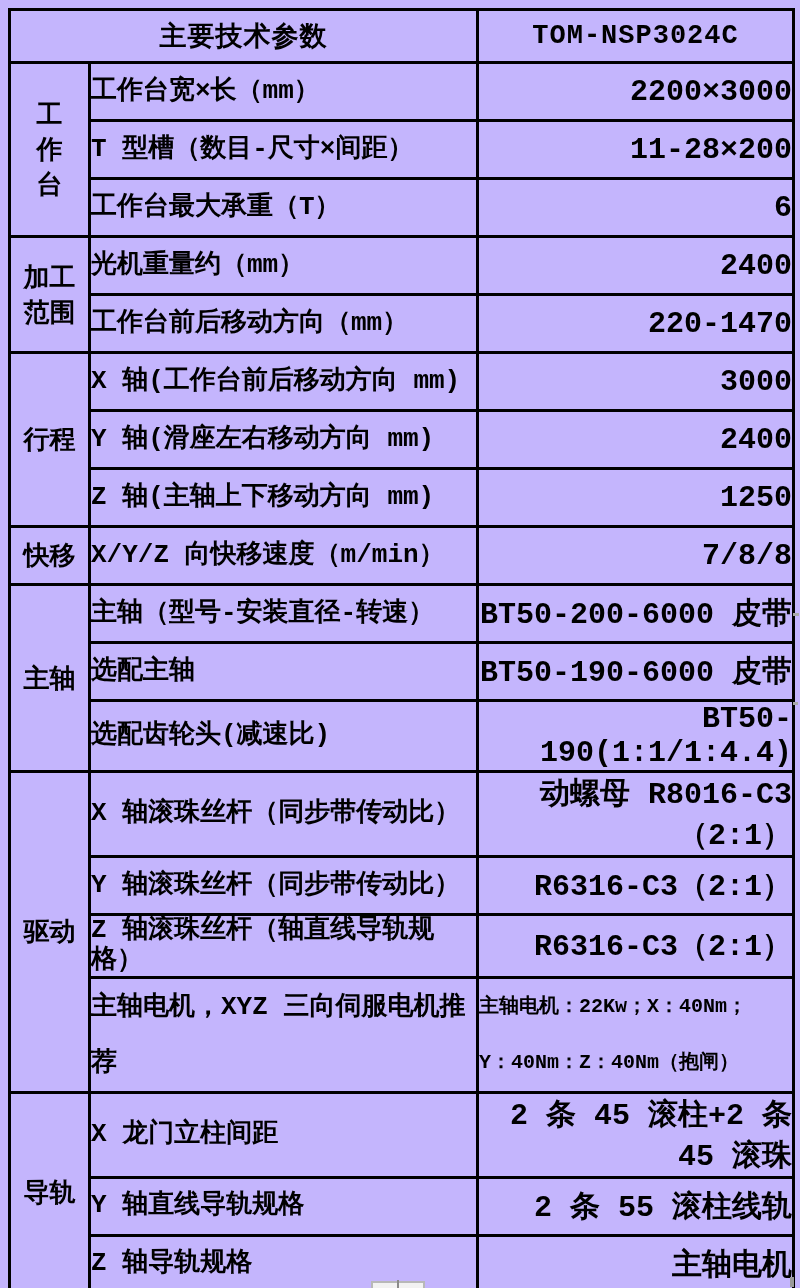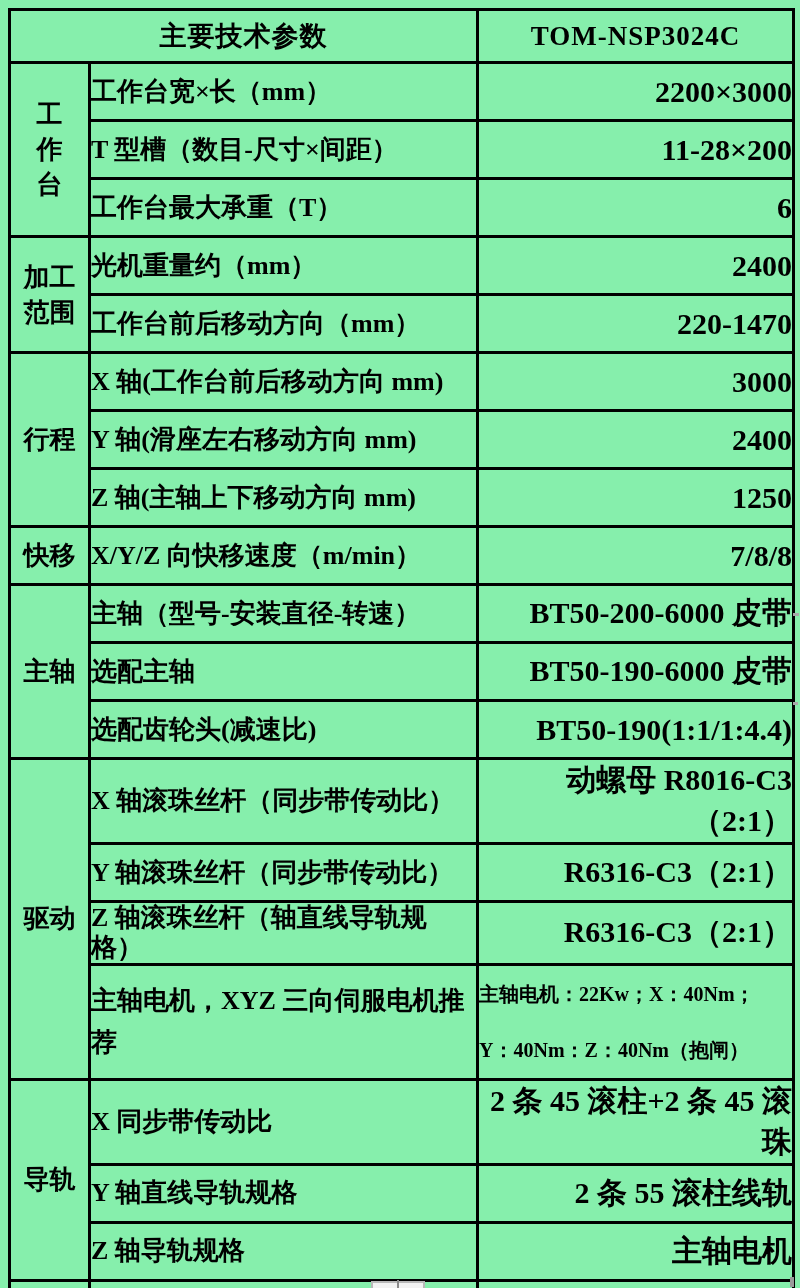--- a/index.html
+++ b/index.html
@@ -1,38 +1,38 @@
 <!DOCTYPE html>
 <html><head>
 <meta charset="utf-8">
 <style>
   html,body{margin:0;padding:0;}
   body{
     width:800px;height:1288px;background:#ffffff;color:#000;
     font-family:"Liberation Serif","DejaVu Serif",serif;font-weight:bold;
     position:relative;overflow:hidden;
   }
-  .sheet{position:absolute;inset:0;background:#86efac;}
+  .sheet{position:absolute;inset:0;background:#c4b5fd;font-family:Liberation Mono, monospace;}
   table.spec{
     position:absolute;left:8px;top:8px;width:784px;
     border-collapse:collapse;table-layout:fixed;
   }
   table.spec td{
     border:3px solid #000;vertical-align:middle;
     overflow:hidden;padding:0;
   }
   tr.r{height:58px;}
   tr.r-hdr{height:53px;}
   tr.r-tall{height:113px;}
   td.hdr{ text-align:center;font-size:27px;letter-spacing:1px; }
   td.grp{ text-align:center;font-size:26px; }
   .vstack{display:flex;flex-direction:column;justify-content:space-around;height:100%;align-items:center;}
   td.lbl{ text-align:left;font-size:26px;padding-left:12px;line-height:1.15; }
   td.val{ text-align:right;font-size:30px;padding:0 4px; }
-  td.lbl-tall{ text-align:left;font-size:26px;padding-left:12px;line-height:42px; }
+  td.lbl-tall{ text-align:left;font-size:26px;padding-left:12px;line-height:56px; }
   td.val-tall{ text-align:left;font-size:20px;padding:0 2px; }
   .val-line{height:56px;line-height:56px;white-space:nowrap;}
   
   .anchor-tick{position:absolute;background:#a8a8a8;}
   .resize-handle{
     position:absolute;left:371px;top:1281px;width:54px;height:10px;
     background:#f2f2f2;border:2px solid #b8b8b8;box-sizing:border-box;
   }
   .resize-handle .plus{
     position:absolute;left:24px;top:-3px;width:2px;height:9px;background:#8a8a8a;
@@ -142,21 +142,21 @@
       <tr class="r-tall">
         <td class="lbl-tall">主轴电机，XYZ 三向伺服电机推荐</td>
         <td class="val-tall">
           <div class="val-line">主轴电机：22Kw；X：40Nm；</div>
           <div class="val-line">Y：40Nm：Z：40Nm（抱闸）</div>
         </td>
       </tr>
 
       <tr class="r">
         <td class="grp" rowspan="3">导轨</td>
-        <td class="lbl">X 同步带传动比</td>
+        <td class="lbl">X 龙门立柱间距</td>
         <td class="val">2 条 45 滚柱+2 条 45 滚珠</td>
       </tr>
       <tr class="r">
         <td class="lbl">Y 轴直线导轨规格</td>
         <td class="val">2 条 55 滚柱线轨</td>
       </tr>
       <tr class="r">
         <td class="lbl">Z 轴导轨规格</td>
         <td class="val">主轴电机</td>
       </tr>

